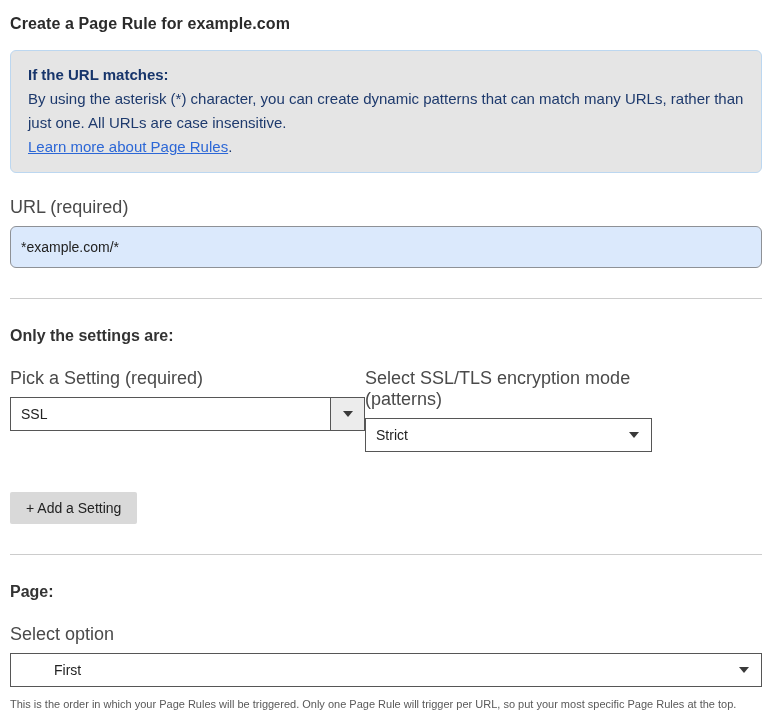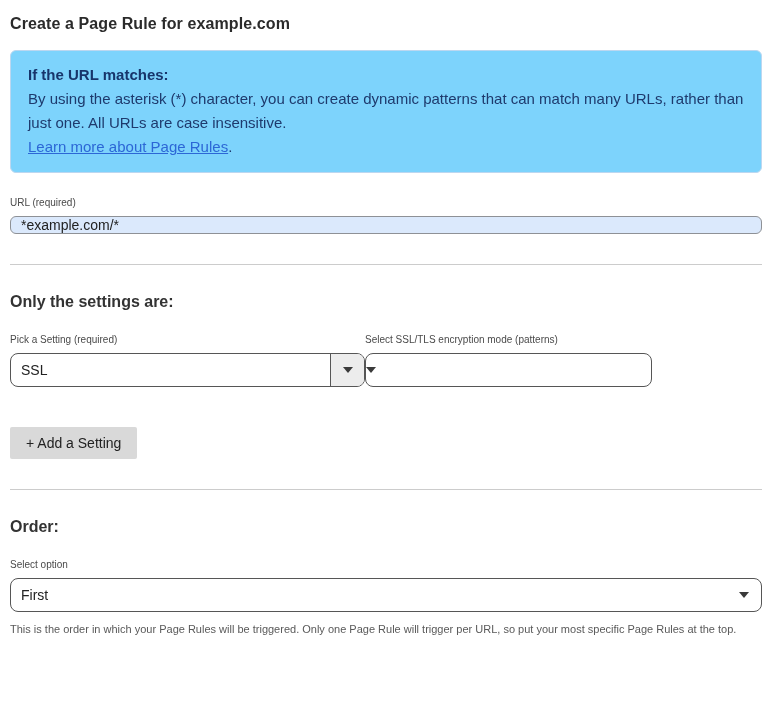--- a/index.html
+++ b/index.html
@@ -12,48 +12,48 @@
     font-size: 14px;
   }
   .page-title {
     font-size: 16px;
     font-weight: 700;
     color: #2b2b2b;
     margin: 5px 0 17px 0;
     letter-spacing: 0.1px;
   }
   .info-box {
-    background: #7dd3fc;
+    background: #e5e5e5;
     border: 1px solid #bcd7f0;
     border-radius: 6px;
     padding: 12px 17px 13px 17px;
     color: #1e3a6d;
     font-size: 15px;
     line-height: 24px;
     margin-bottom: 24px;
   }
   .info-box .info-heading {
     font-weight: 700;
     color: #17356b;
   }
   .info-box a.info-link {
     color: #2c67d6;
     text-decoration: underline;
     cursor: pointer;
     text-align: center;
   }
   .field-label {
     color: #4a4a4a;
-    font-size: 10px;
+    font-size: 18px;
     margin-bottom: 8px;
     display: block;
   }
   .url-input {
     width: 100%;
-    height: 18px;
+    height: 42px;
     background: #dbe9fc;
     border: 1px solid #8e9196;
     border-radius: 6px;
     padding: 0 10px;
     font-size: 14px;
     color: #222222;
     font-family: "Liberation Sans", "DejaVu Sans", sans-serif;
     outline: none;
   }
   .divider {
@@ -68,21 +68,21 @@
     margin: 28px 0 0 0;
   }
   .settings-row {
     display: flex;
     margin-top: 23px;
   }
   .settings-col-1 { width: 355px; }
   .settings-col-2 { width: 287px; }
   .select-box {
     border: 1px solid #565656;
-    border-radius: 8px;
+    border-radius: 0;
     height: 34px;
     display: flex;
     align-items: center;
     background: #ffffff;
     cursor: pointer;
     overflow: hidden;
   }
   .select-value {
     flex: 1;
     padding: 0 10px;
@@ -115,21 +115,21 @@
     padding: 0 16px;
     height: 32px;
     line-height: 32px;
     cursor: pointer;
   }
   .btn-gray {
     background: #d9d9d9;
     color: #222222;
   }
   .add-setting-btn { margin-top: 40px; }
-  .order-select { margin-bottom: 0; }
+  .order-select { margin-bottom: 0; padding-left: 33px; }
   .help-text {
     color: #595959;
     font-size: 11px;
     line-height: 23px;
     margin-top: 6px;
   }
 </style>
 </head>
 <body>
 
@@ -157,30 +157,31 @@
     <div class="select-box">
       <span class="select-value">SSL</span>
       <span class="caret-section">
         <span class="caret"></span>
       </span>
     </div>
   </div>
   <div class="settings-col-2">
     <label class="field-label">Select SSL/TLS encryption mode (patterns)</label>
     <div class="select-box">
+      <span class="select-value">Strict</span>
       <span class="caret caret-plain"></span>
     </div>
   </div>
 </div>
 
 <button class="btn btn-gray add-setting-btn">+ Add a Setting</button>
 
 <hr class="divider">
 
-<h2 class="section-heading">Order:</h2>
+<h2 class="section-heading">Page:</h2>
 
 <div class="settings-row">
   <div style="width:100%">
     <label class="field-label">Select option</label>
     <div class="select-box order-select">
       <span class="select-value">First</span>
       <span class="caret caret-plain"></span>
     </div>
   </div>
 </div>

